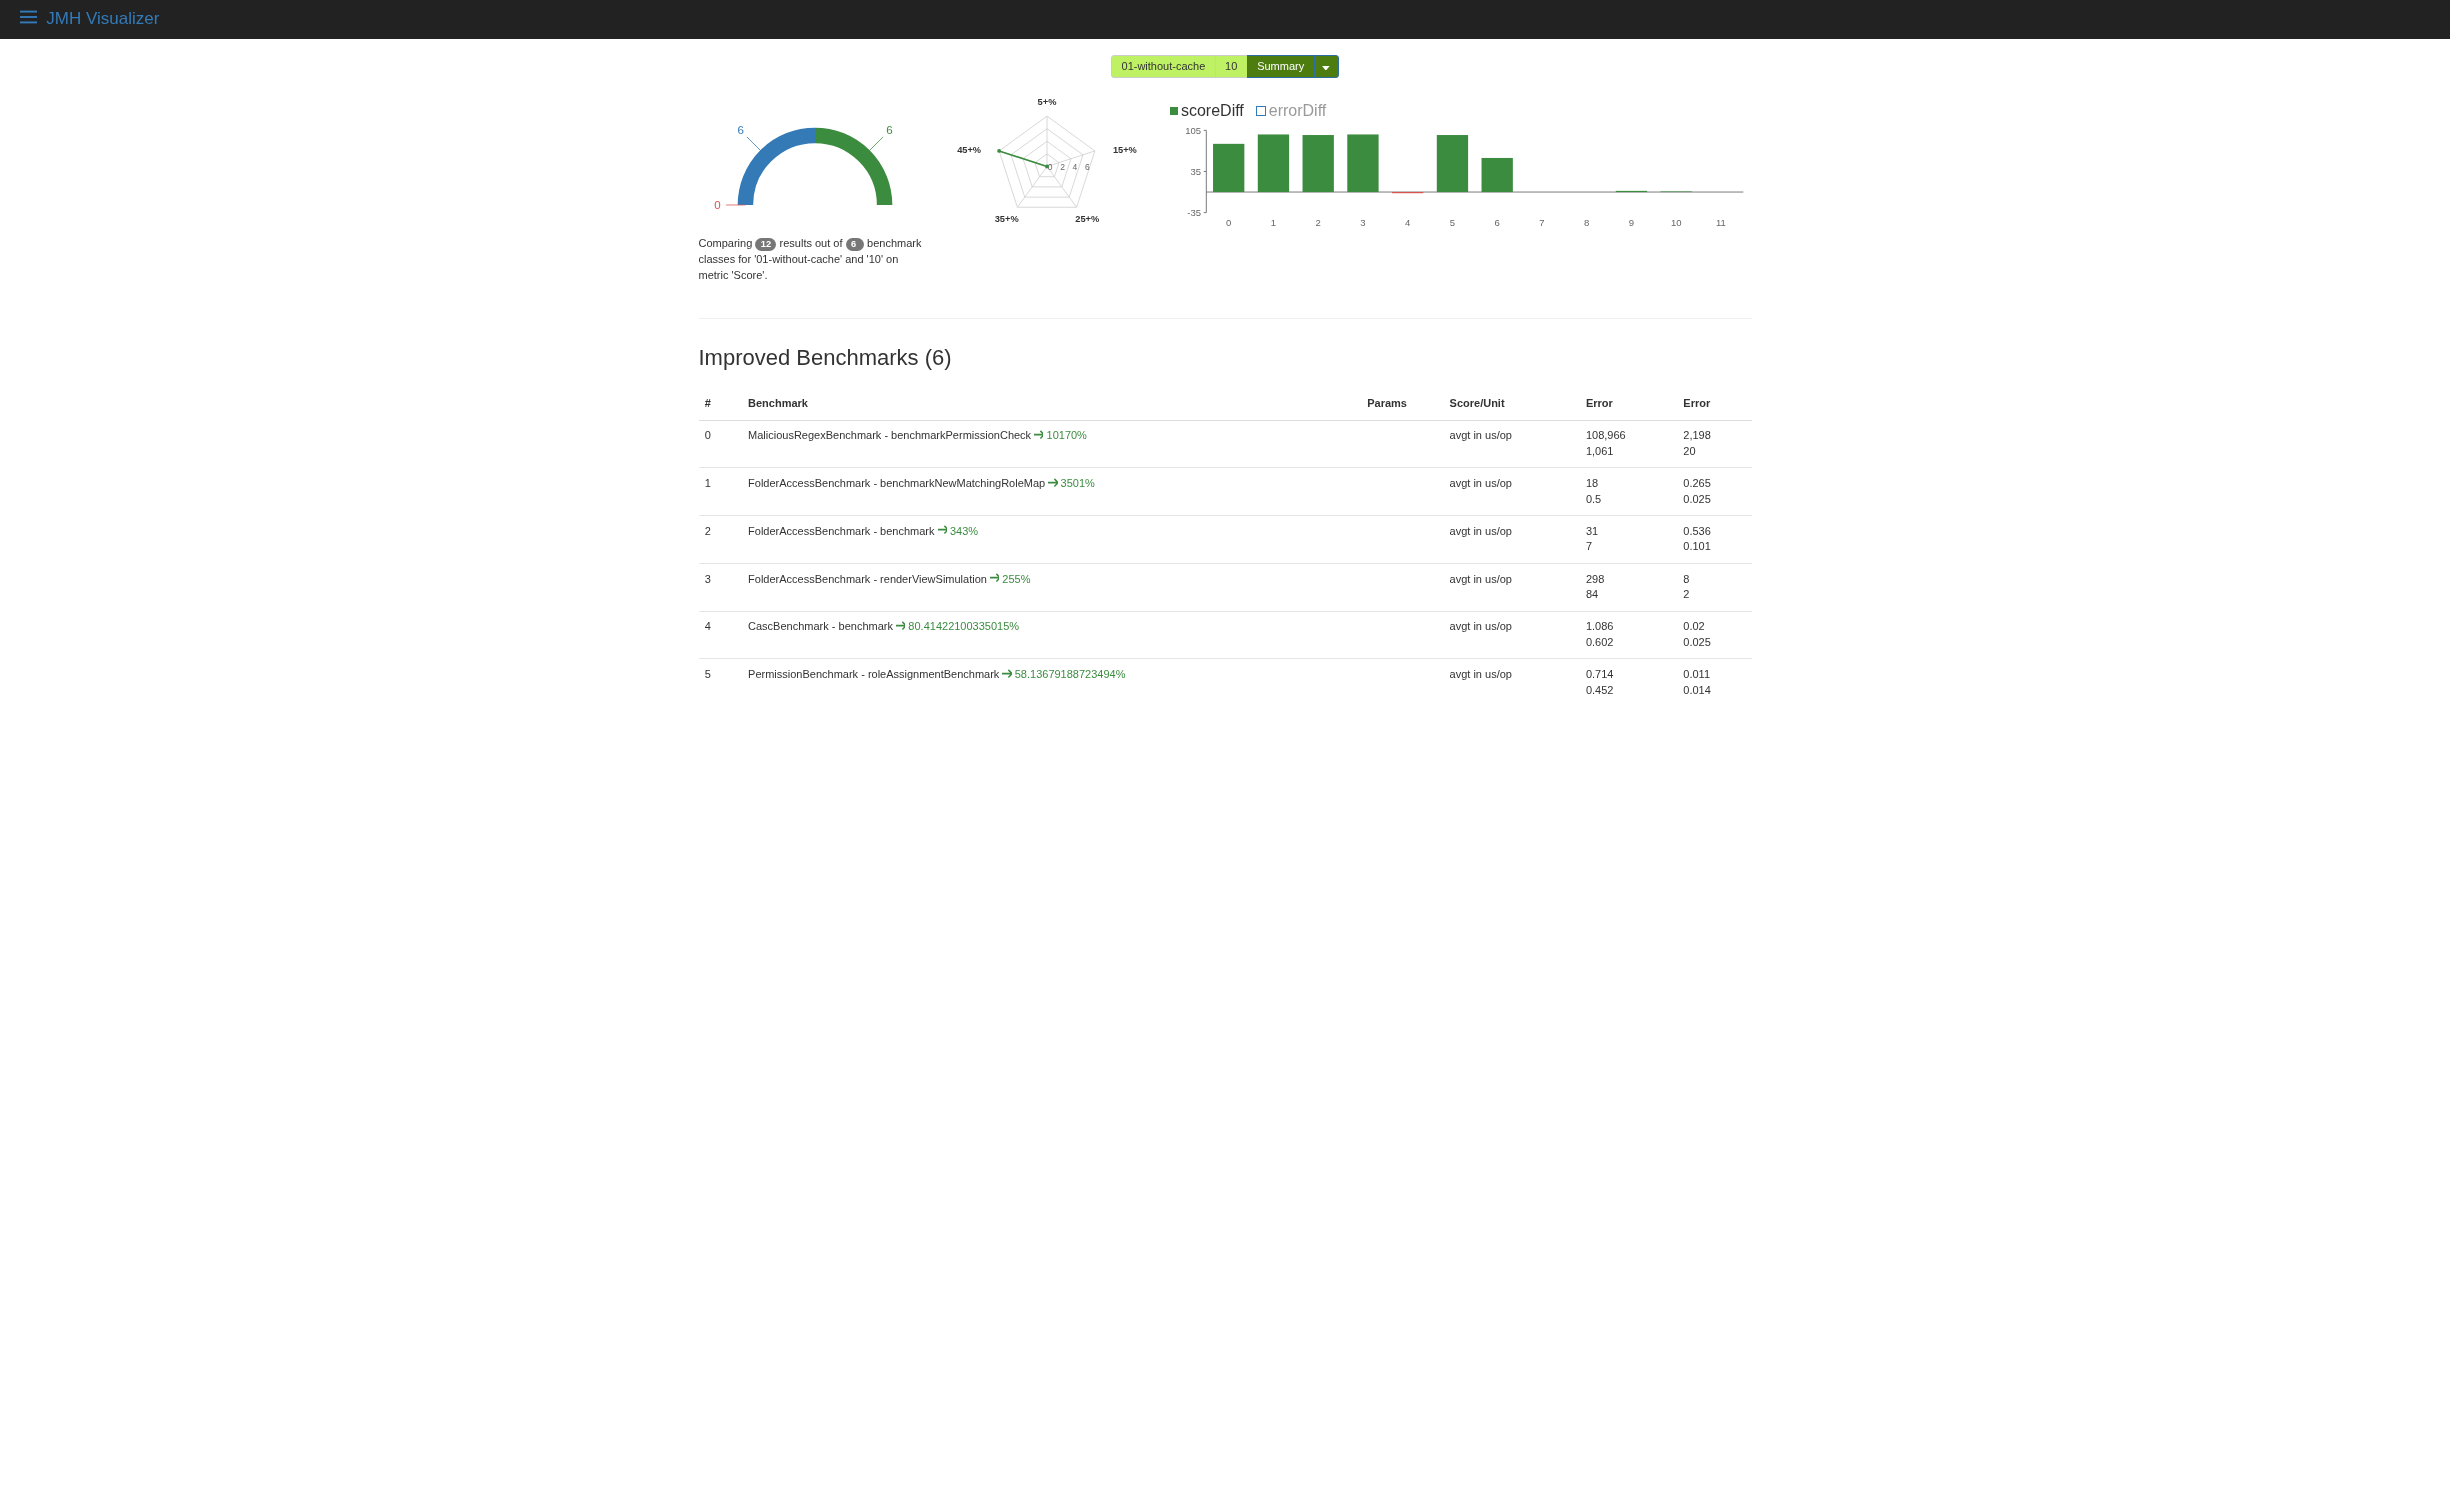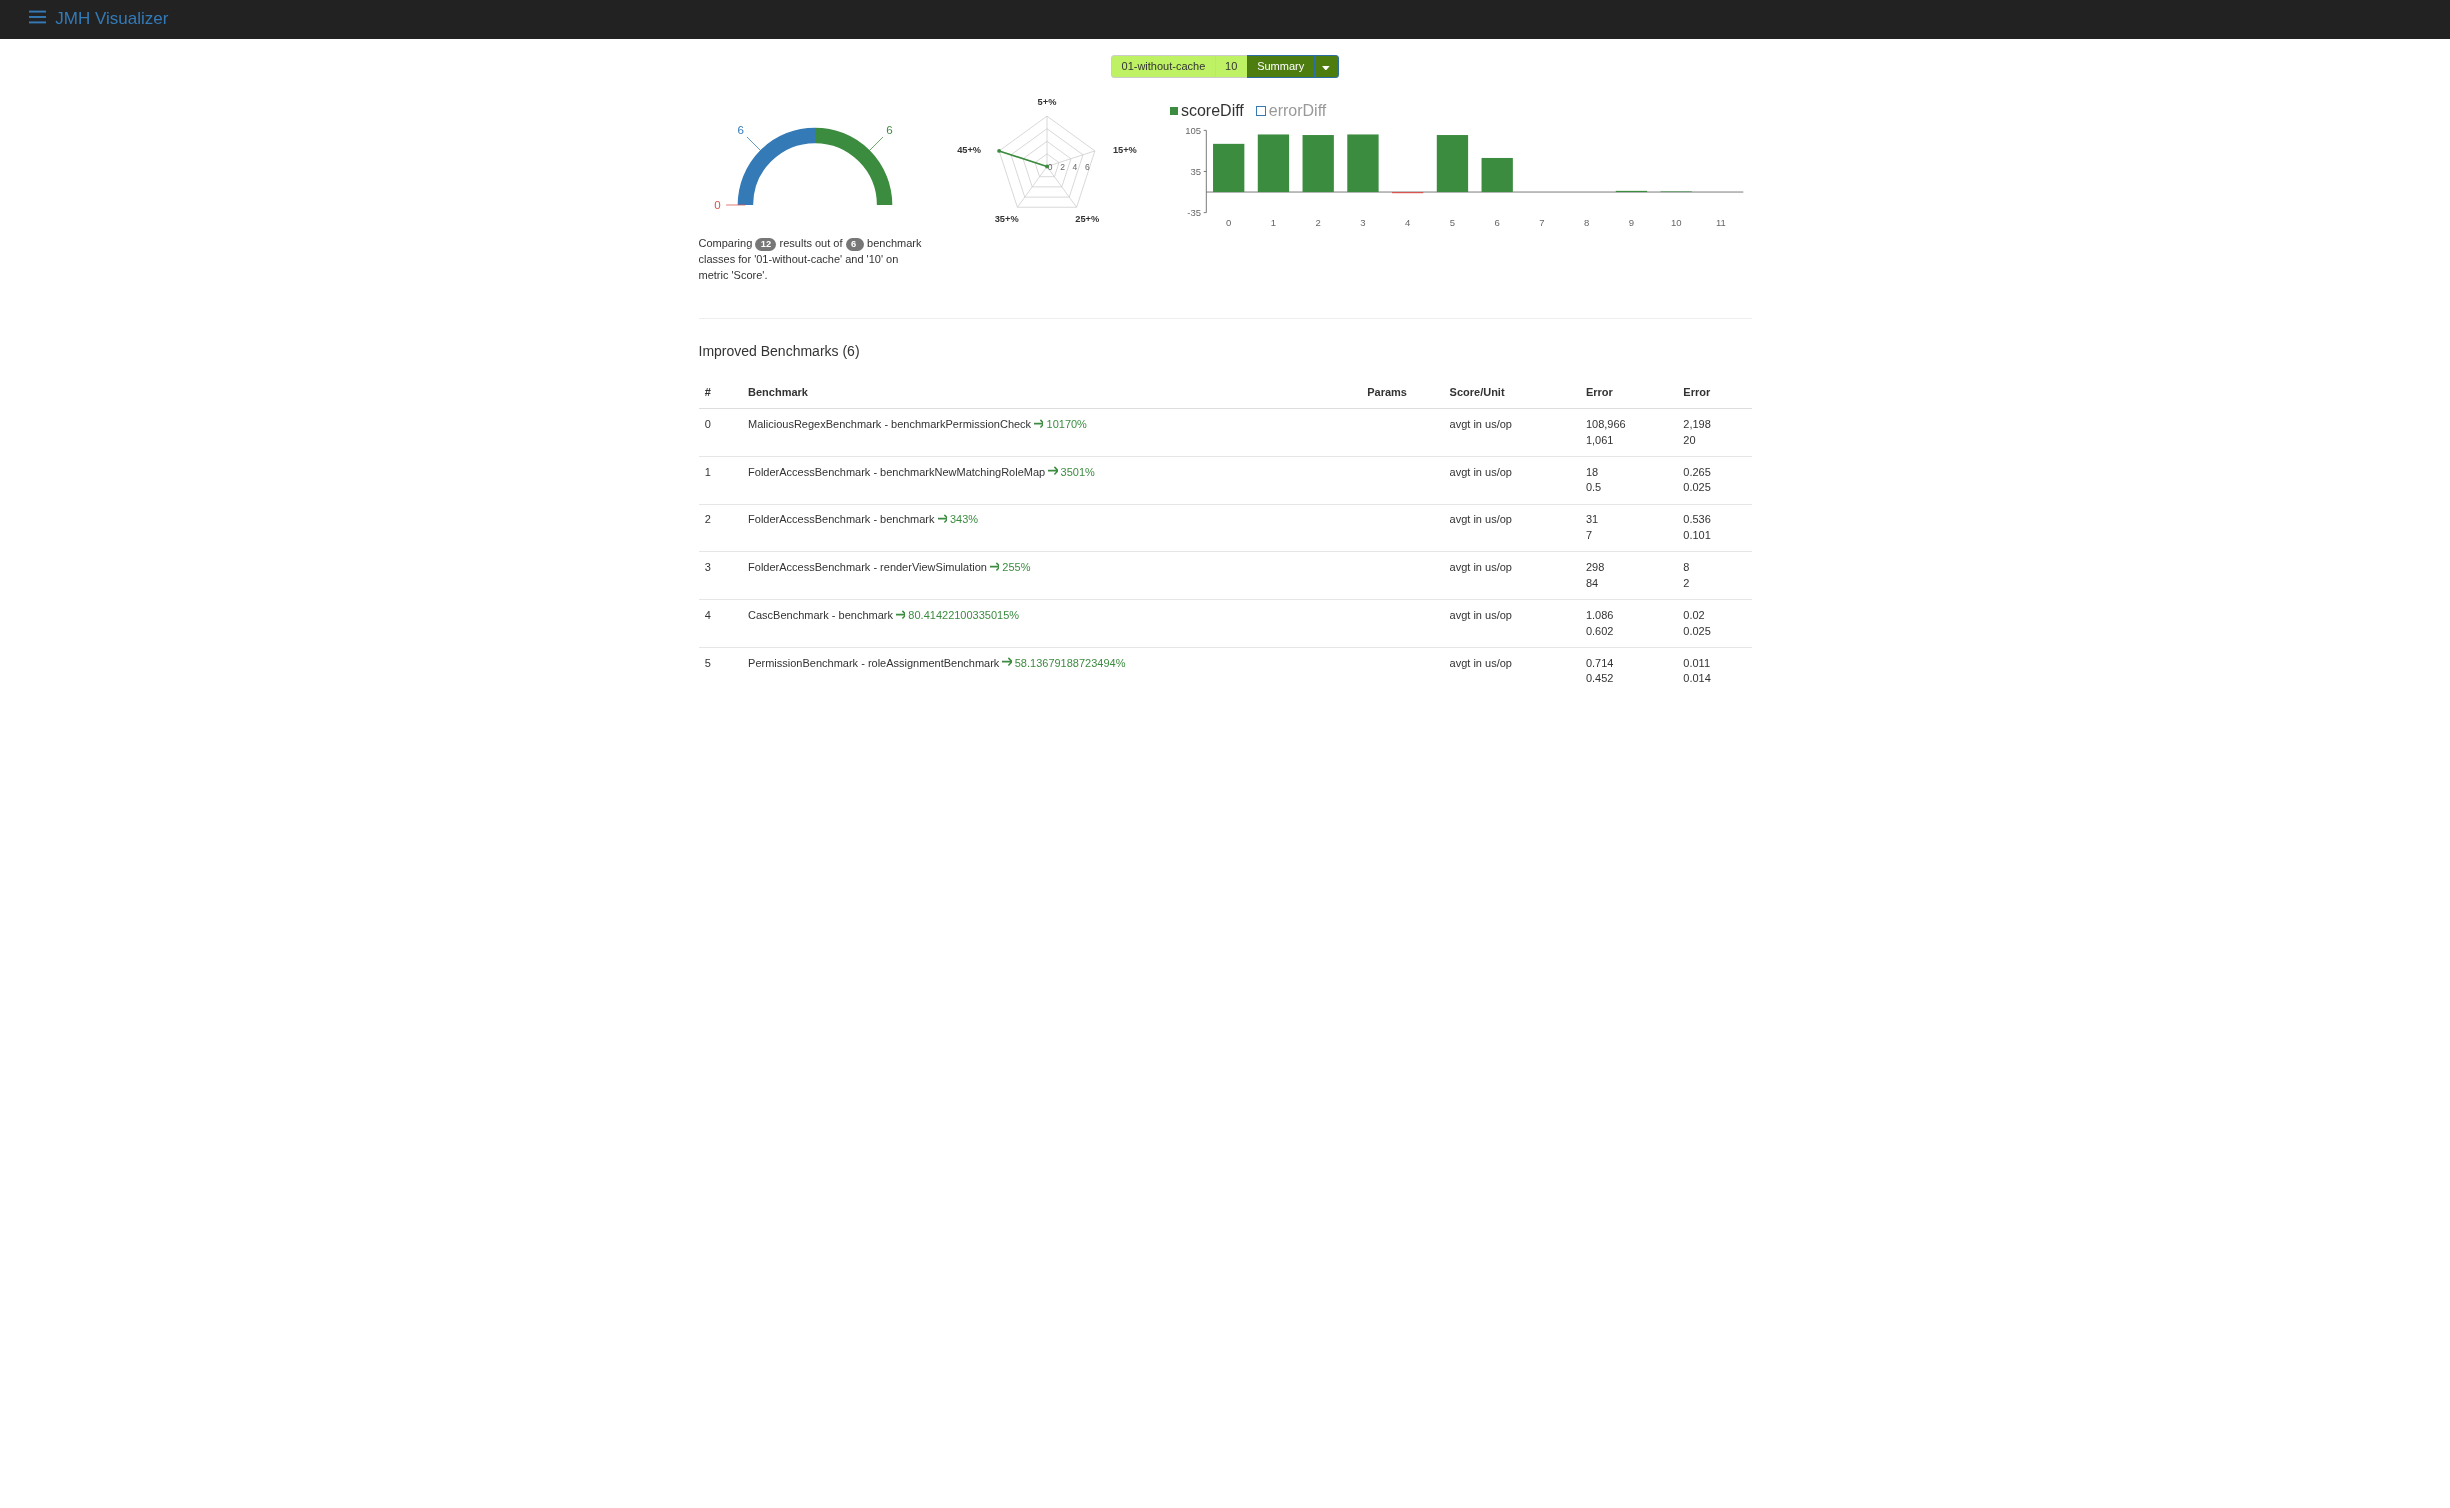--- a/index.html
+++ b/index.html
@@ -1,34 +1,34 @@
 <!DOCTYPE html>
 <html><head>
 <meta charset="utf-8">
 <style>
 html,body{margin:0;padding:0;font-family:"Helvetica Neue",Helvetica,Arial,sans-serif;color:#333;font-size:11px;line-height:1.428}
-.navbar{background:#222;min-height:39px;padding:0 29px;display:flex;align-items:center}
+.navbar{background:#222;min-height:39px;padding:0 20px;display:flex;align-items:center}
 .navbar .hamburger{color:#337ab7;margin-right:9.3px;cursor:pointer}
 .navbar .brand{color:#337ab7;font-size:17px}
 .container{max-width:1053px;margin:0 auto;padding:15.5px 11.6px 31px}
 .btn-row{display:flex;justify-content:center;margin-bottom:11.6px}
 .btn-group{display:flex}
 .btn{border:0.8px solid #ccc;background:#bef264;color:#333;padding:4.6px 9.3px;font-size:11px;cursor:pointer}
 .btn-group .btn+.btn{margin-left:-0.8px}
 .btn-group .btn:first-child{border-radius:3.1px 0 0 3.1px}
 .btn-group .btn:last-child{border-radius:0 3.1px 3.1px 0}
 .btn-primary{background:#4d7c0f;border-color:#2e6da4;color:#fff}
 .summary-section{display:flex;gap:23px;margin-bottom:23px;align-items:flex-start}
 .gauge-box{width:232px}
 .radar-box{width:186px}
 .right-box{flex:1}
 .compare-text{font-size:11px}
 .badge{display:inline-block;min-width:7.7px;padding:2.3px 5.4px;font-size:9.3px;font-weight:700;line-height:1;text-align:left;white-space:nowrap;vertical-align:middle;background-color:#777;border-radius:7.7px;color:#fff}
 hr{border:none;border-top:0.8px solid #eee;margin:23px 0}
-h3{font-size:14px;font-weight:500;color:#333;margin:15.5px 0}
+h3{font-size:22px;font-weight:500;color:#333;margin:15.5px 0}
 table{width:100%;border-collapse:collapse}
 th,td{padding:7.7px 6.2px;text-align:left;vertical-align:top}
 th{border-bottom:1.5px solid #ddd;color:#333;font-weight:700}
 tbody tr td{border-top:0.8px solid #e5e5e5}
 .imp{color:#3c8c40}
 .send-icon{display:inline-block;transform:rotate(0deg)}
 .slider-wrap .label{color:#333;margin-bottom:6.2px}
 .slider-rail{position:relative;height:11px;border-radius:6.2px;background:linear-gradient(#e7e7e7,#ddd);margin:4.6px 0 4.6px 0}
 .slider-fill{position:absolute;top:0;left:0;height:100%;border-radius:6.2px;background:#7cb342}
 .slider-knob{position:absolute;top:-5.4px;width:22px;height:22px;border-radius:50%;background:radial-gradient(#fff,#ddd);border:0.8px solid #aaa;box-shadow:inset 0 0 0 2.3px #eee}

